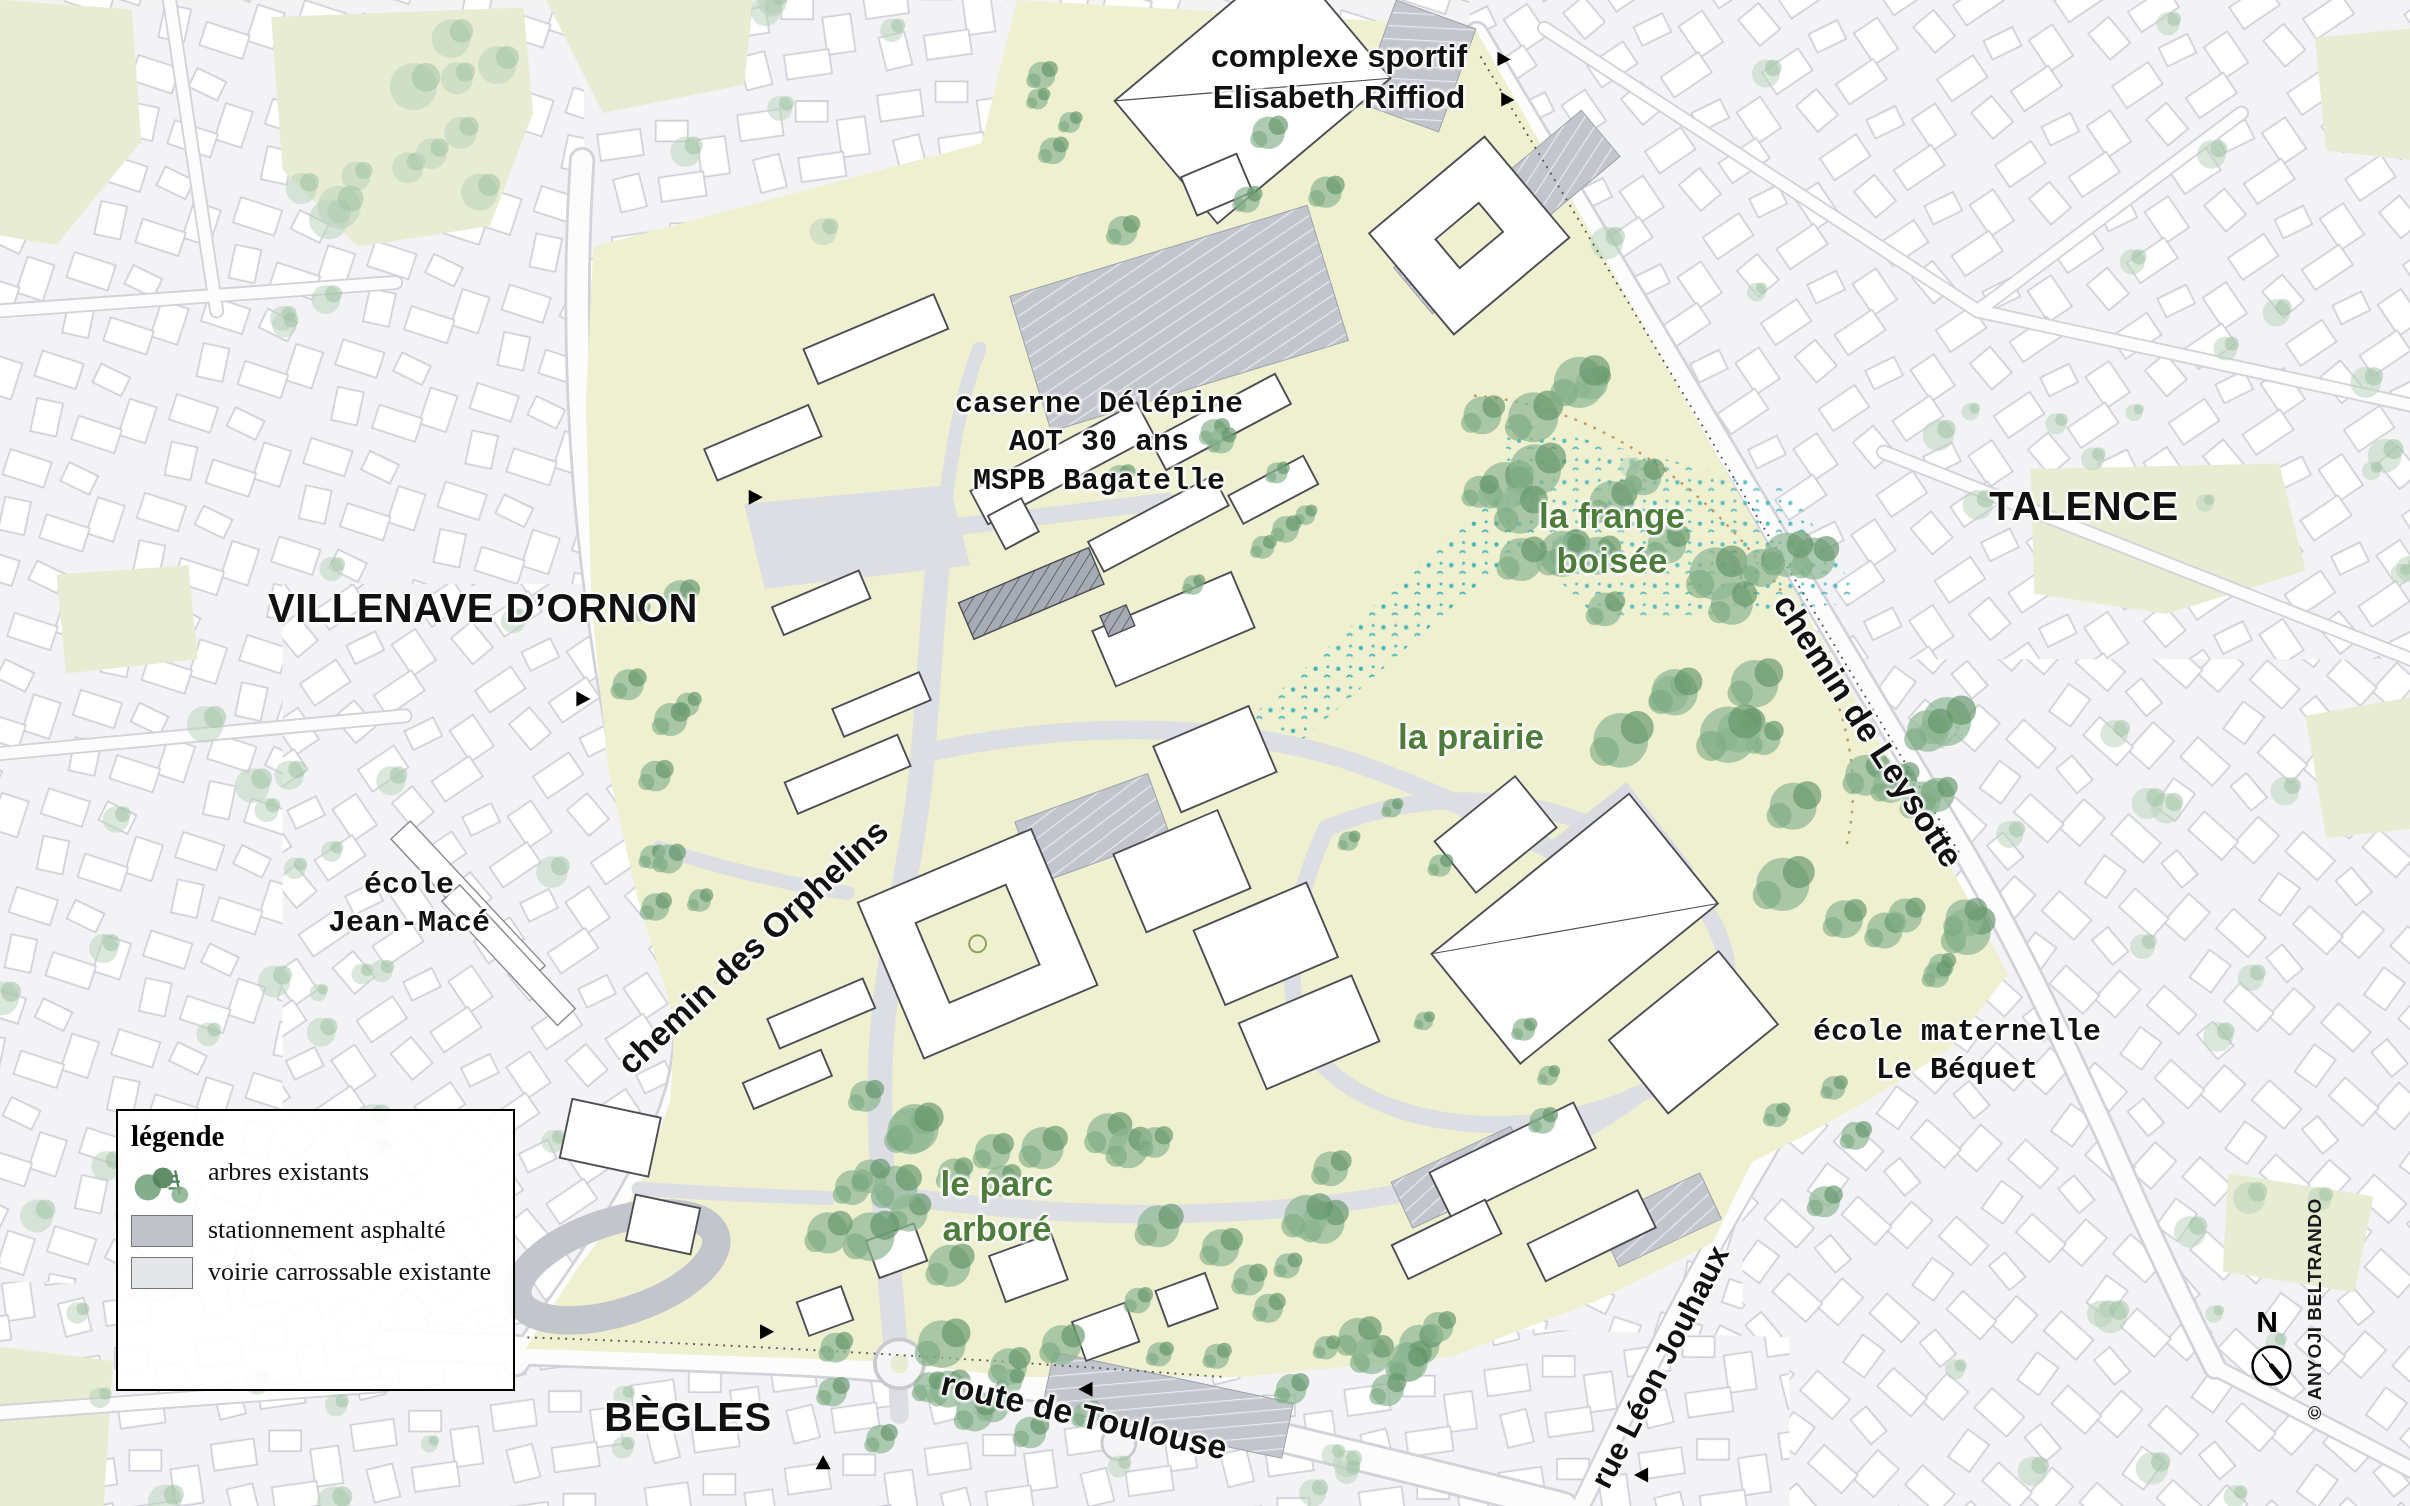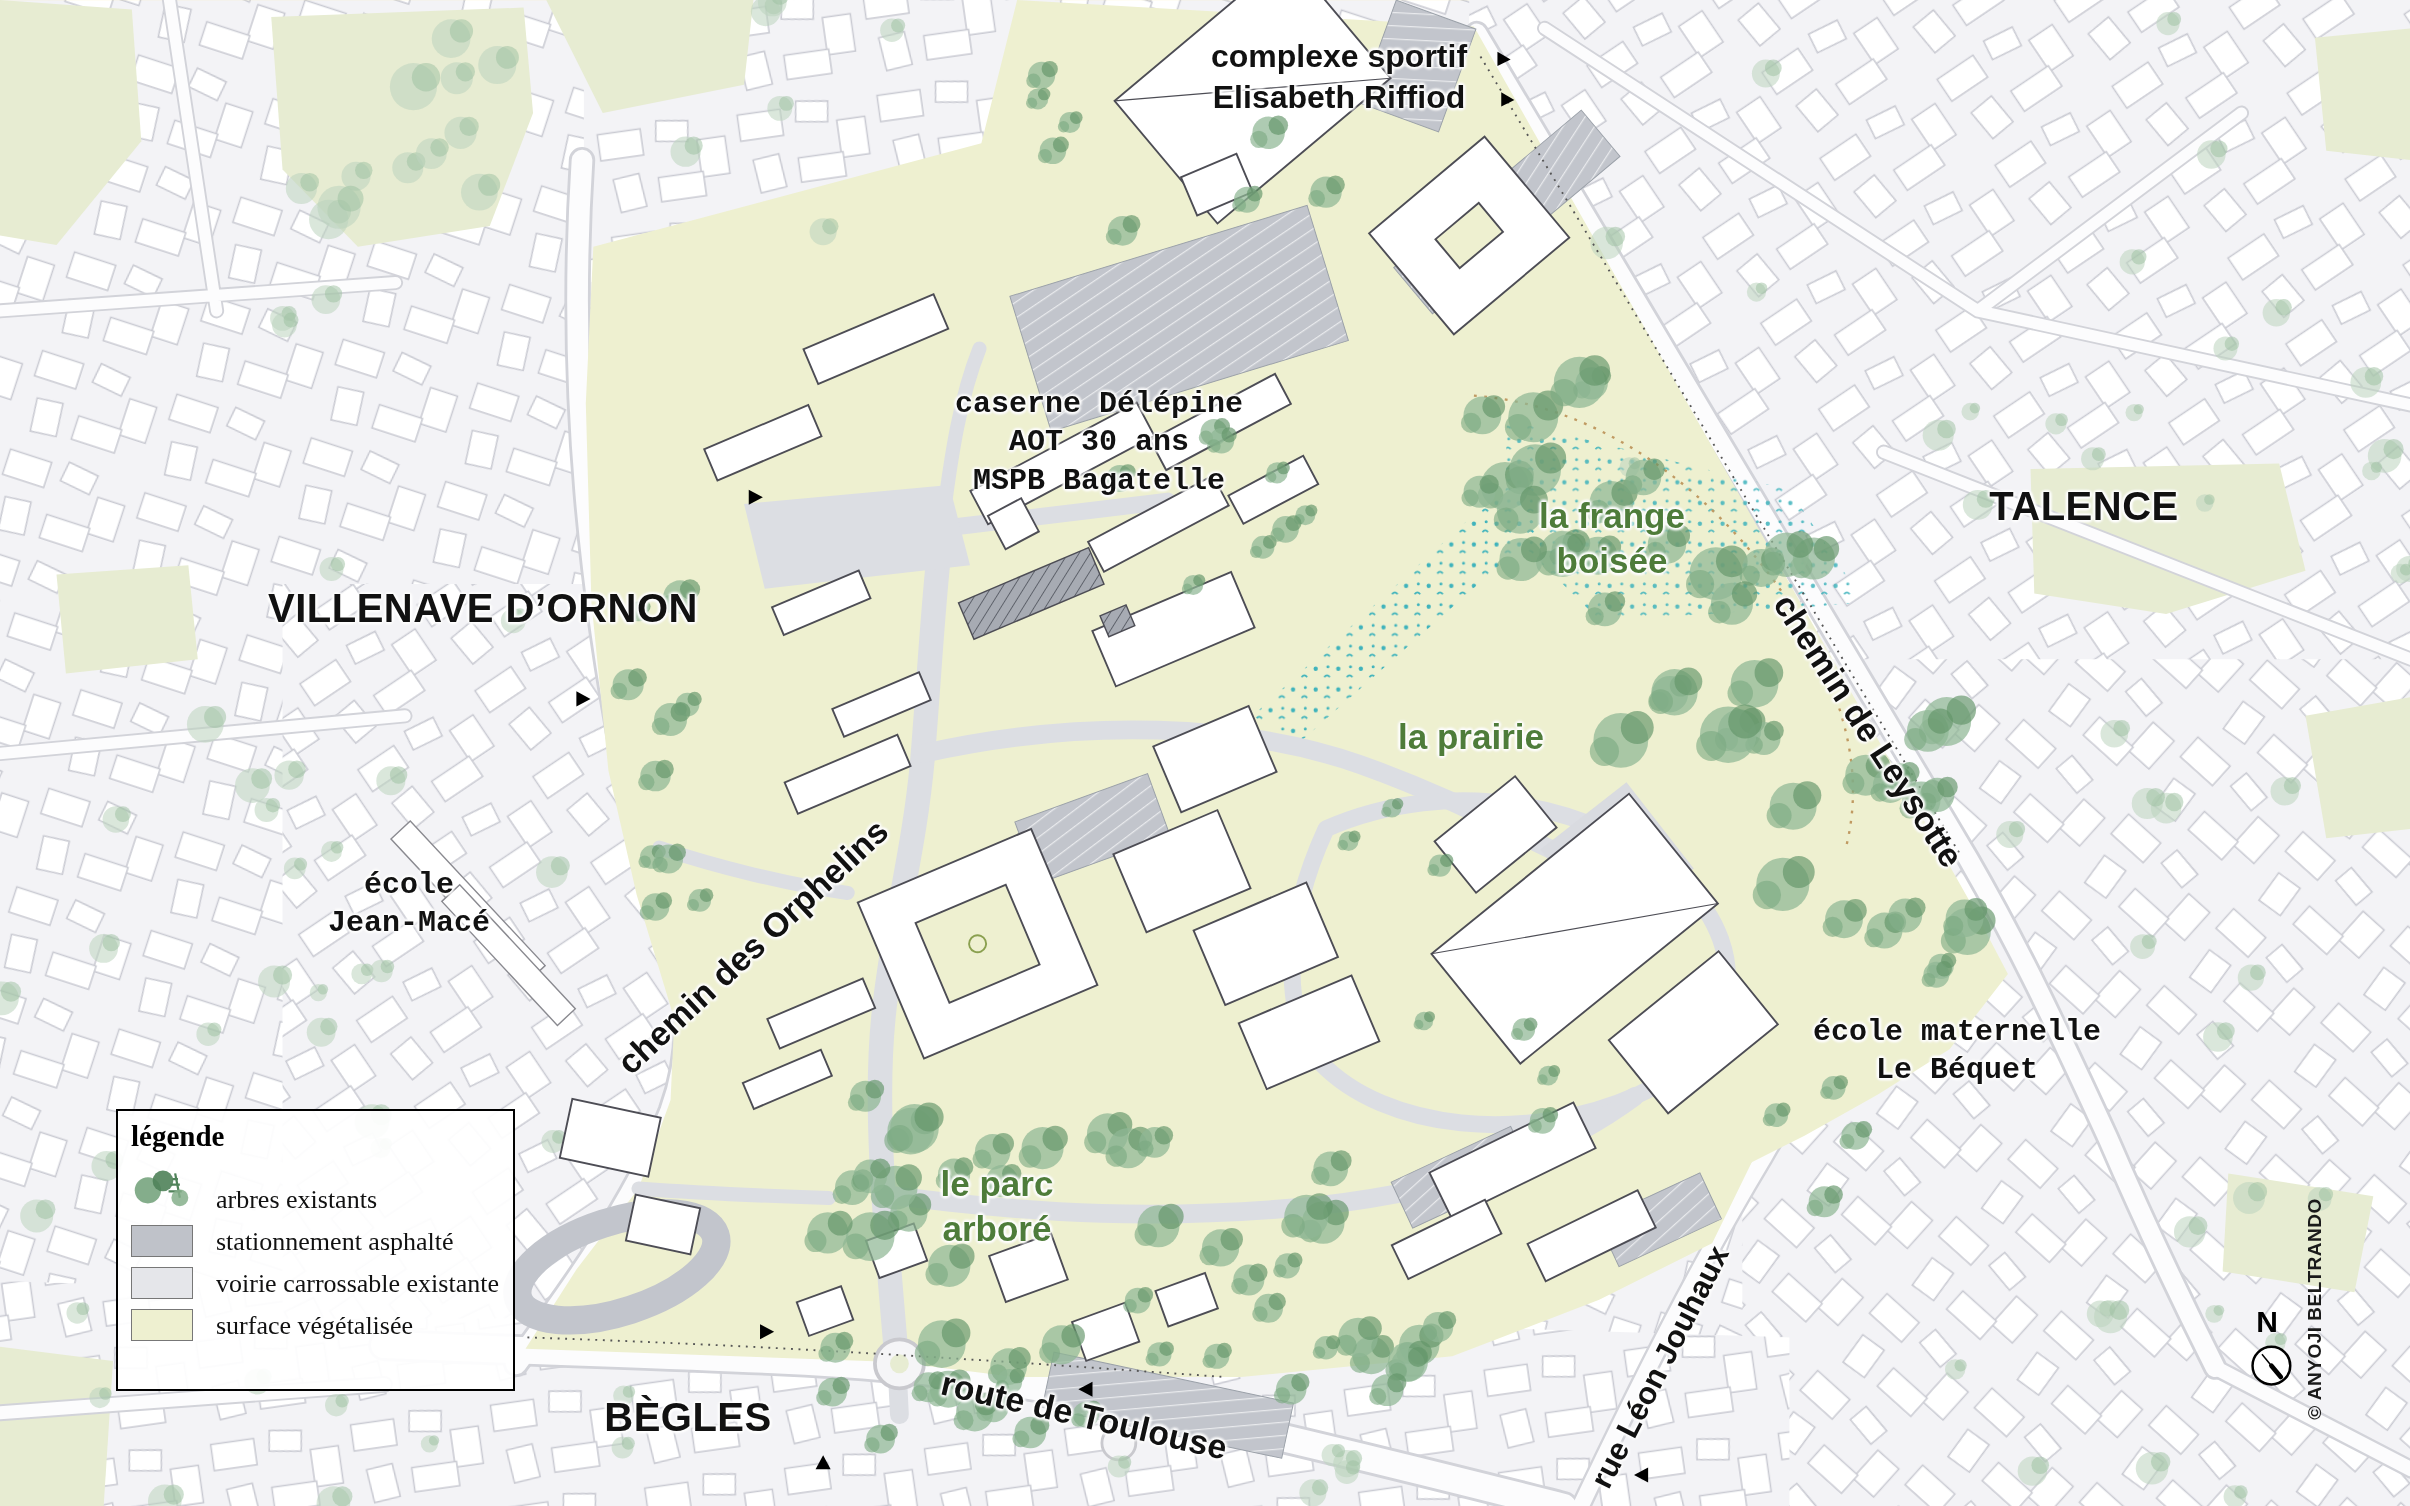--- a/index.html
+++ b/index.html
@@ -15,21 +15,21 @@
   .big-place{font-size:32px;}
   .green{font-size:35px;color:#4e7c3a;}
   .road-lbl{font-size:34px;}
   .rot{transform-origin:center;}
   .credit{position:absolute;transform:translate(-50%,-50%) rotate(-90deg);font-size:19px;
           font-weight:bold;color:#1a1a1a;letter-spacing:0.5px;white-space:nowrap;}
   
   .legend{position:absolute;left:116px;top:1109px;width:399px;height:282px;box-sizing:border-box;
           background:rgba(255,255,255,.93);border:2.8px solid #000;padding:9.4px 13px 7.5px 13px;font-family:Liberation Serif, serif;}
   .legend-title{font-size:29px;font-weight:bold;color:#000;margin-bottom:3.8px;}
-  .legend-row{display:flex;align-items:flex-end;height:42px;gap:8px;}
+  .legend-row{display:flex;align-items:flex-start;height:42px;}
   .legend-row.trees{height:58px;}
   .sw{width:62px;height:32px;box-sizing:border-box;margin-right:15px;flex:0 0 62px;}
   .sw-road{background:#e5e6ea;border:1.4px solid #777;}
   .sw-park{background:#bfc2c9;border:1.4px solid #777;}
   .sw-veg{background:#eef0d0;border:1.4px solid #777;}
   .sw-wet{background:#fff;border:2.4px dashed #2ea9cc;display:flex;align-items:center;justify-content:center;}
   .legend-label{font-size:26px;color:#111;}
   
   .compass{position:absolute;left:2245px;top:1309px;width:66px;height:85px;}
   .compass .n{position:absolute;left:11.3px;top:-3.8px;font-size:30px;font-weight:bold;color:#000;}
@@ -610,24 +610,20 @@
     <span class="legend-label">arbres existants</span>
   </div>
   <div class="legend-row">
     <span class="sw sw-park"></span>
     <span class="legend-label">stationnement asphalté</span>
   </div>
   <div class="legend-row">
     <span class="sw sw-road"></span>
     <span class="legend-label">voirie carrossable existante</span>
   </div>
-  <div class="legend-row">
-    <span class="sw sw-veg"></span>
-    <span class="legend-label">surface végétalisée</span>
-  </div>
 </div>
 
 <div class="compass">
   <span class="n">N</span>
   <svg width="66" height="85" viewBox="0 0 70 90">
     <circle cx="28" cy="60" r="20" fill="#ffffff" stroke="#000" stroke-width="2.6"></circle>
     <line x1="28" y1="60" x2="38" y2="72" stroke="#000" stroke-width="5" stroke-linecap="round"></line>
     <line x1="28" y1="60" x2="18" y2="48" stroke="#000" stroke-width="1.6"></line>
   </svg>
 </div>

